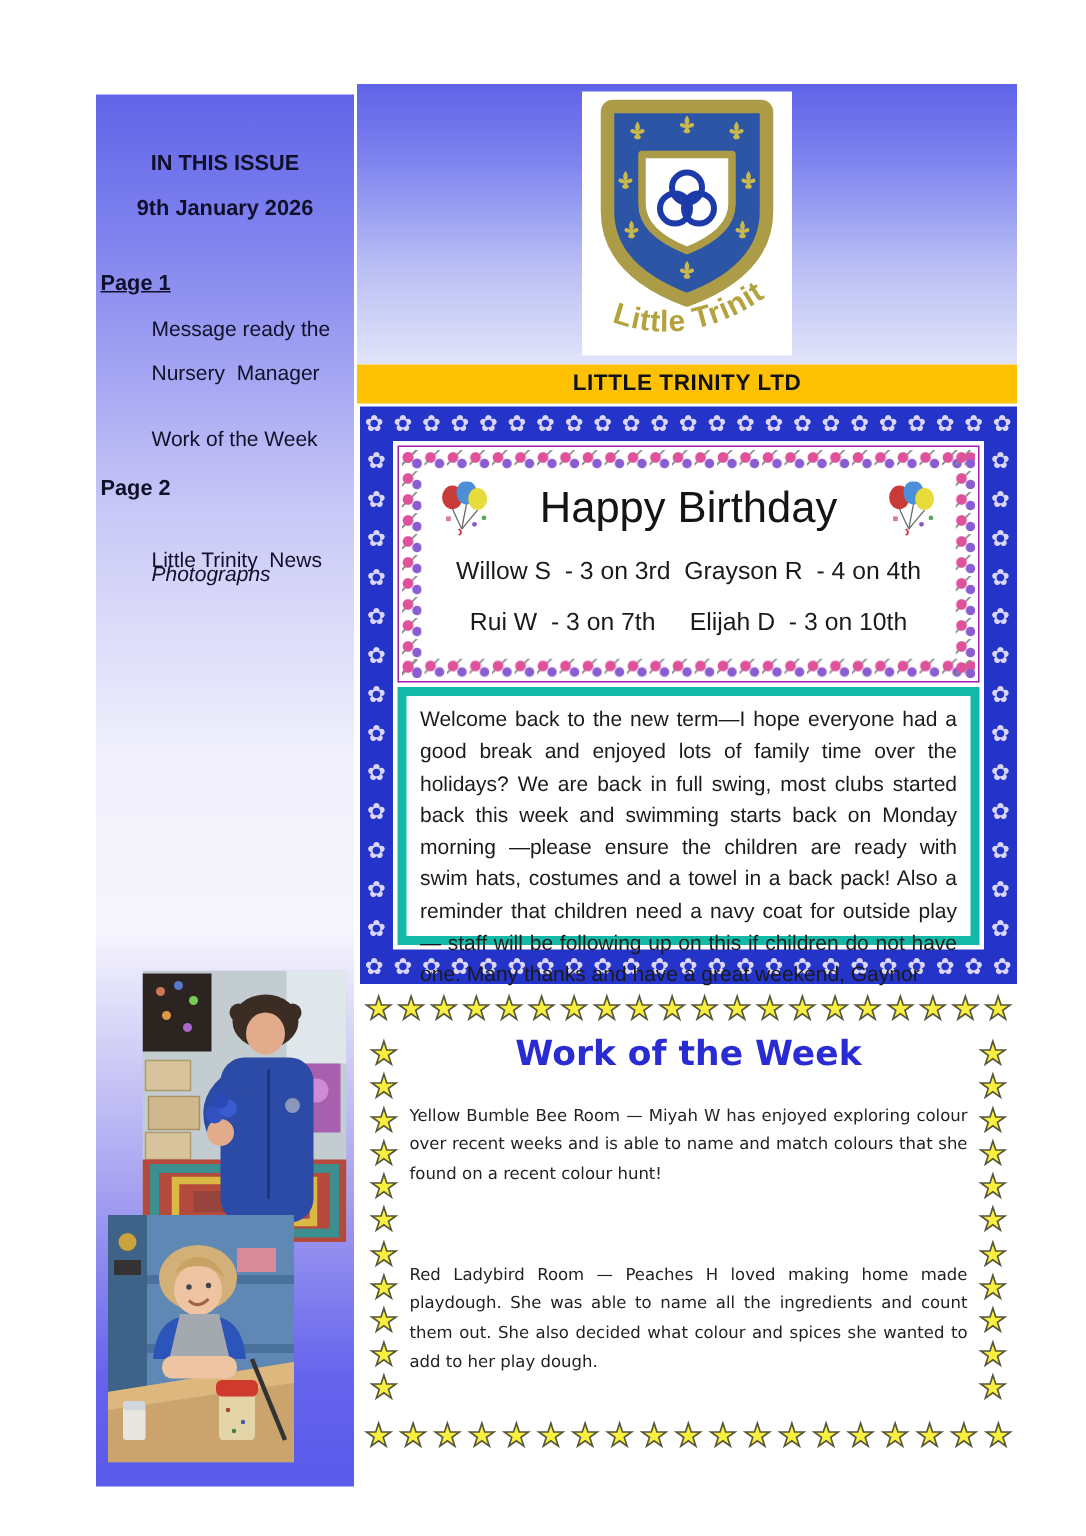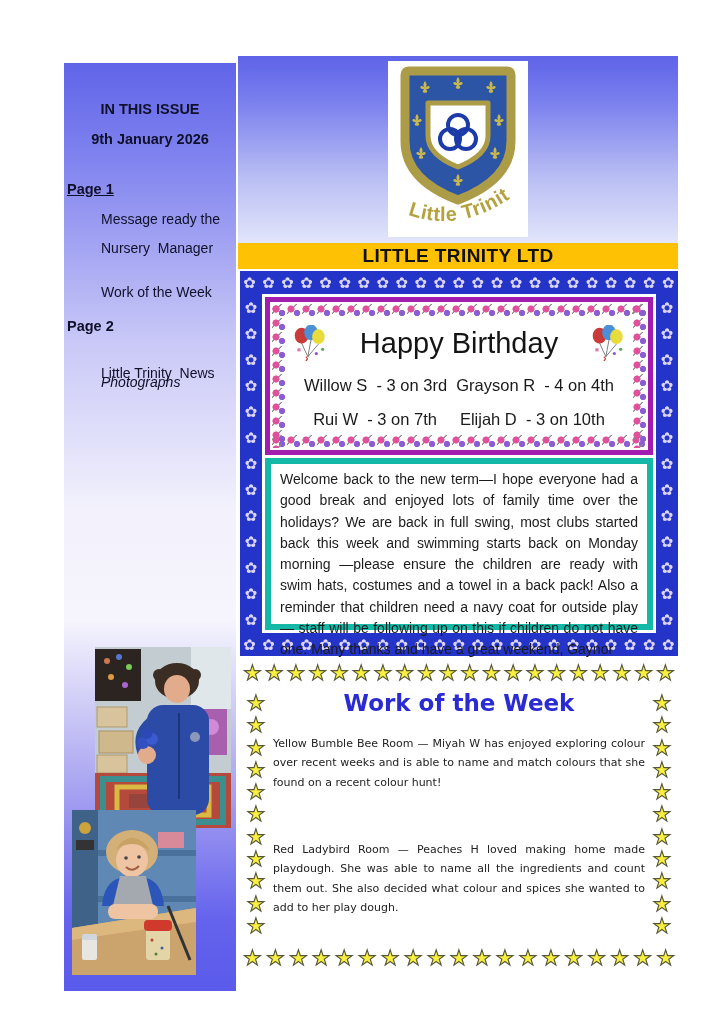--- a/index.html
+++ b/index.html
@@ -38,34 +38,34 @@
   .header-grad {
     position:absolute; left:238px; top:56px; width:440px; height:187px;
     background:linear-gradient(180deg,#5f63e8 0%,#7b80ee 25%,#b9bef4 65%,#e2e5fa 100%);
   }
   .logo-card {
     position:absolute; left:50%; transform:translateX(-50%); top:5px;
     width:140px; height:176px; background:#fff;
   }
   .banner {
     position:absolute; left:238px; top:243px; width:440px; height:26px;
-    background:#FFC103; color:#111; font-weight:bold; font-size:19px;
+    background:#FFC103; color:#111; font-weight:bold; font-size:15px;
     text-align:center; line-height:26px; letter-spacing:0.4px;
   }
 
   
   .blue-box { position:absolute; left:240px; top:271px; width:438px; height:385px; background:#2433C8; }
   .flower-row, .flower-col { position:absolute; color:#DBD6F8; font-size:15px; line-height:1; }
   .flower-row { left:0; right:0; height:23px; display:flex; justify-content:space-around; align-items:center; }
   .flower-row.top { top:0; } .flower-row.bottom { bottom:0; }
   .flower-col { top:23px; bottom:23px; width:22px; display:flex; flex-direction:column; justify-content:space-around; align-items:center; }
   .flower-col.left { left:0; } .flower-col.right { right:0; }
   .bb-inner { position:absolute; left:22px; right:22px; top:23px; bottom:23px; background:#fff; }
 
-  .balloon-panel { position:absolute; left:3px; right:3px; top:3px; height:158px; border:5px solid #a21caf; background:#fff; }
+  .balloon-panel { position:absolute; left:3px; right:3px; top:3px; height:158px; border:1px solid #a21caf; background:#fff; }
   .bstrip { position:absolute; background-image:
       radial-gradient(circle at 4px 5px, #e0519c 3.2px, rgba(0,0,0,0) 3.9px),
       radial-gradient(circle at 10px 9px, #8a5ed2 2.8px, rgba(0,0,0,0) 3.5px),
       linear-gradient(135deg, rgba(0,0,0,0) 6px, #8a8a8a 6.6px, #8a8a8a 7.2px, rgba(0,0,0,0) 7.8px);
       background-size:15px 14px; }
   .bstrip.h { left:2px; right:2px; height:13px; }
   .bstrip.h.top { top:2px; } .bstrip.h.bottom { bottom:2px; }
   .bstrip.v { top:2px; bottom:2px; width:13px; }
   .bstrip.v.left { left:2px; } .bstrip.v.right { right:2px; }
   .bp-content { position:absolute; inset:15px; display:flex; flex-direction:column; align-items:center; }

